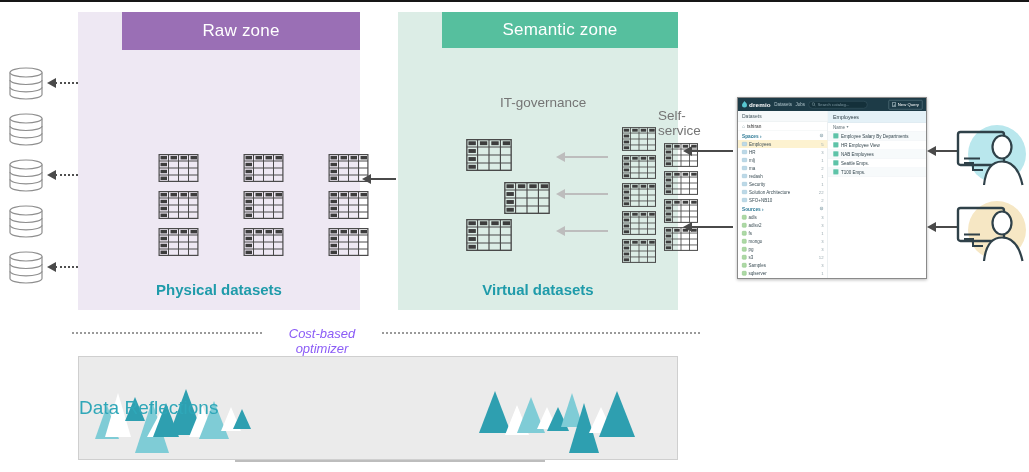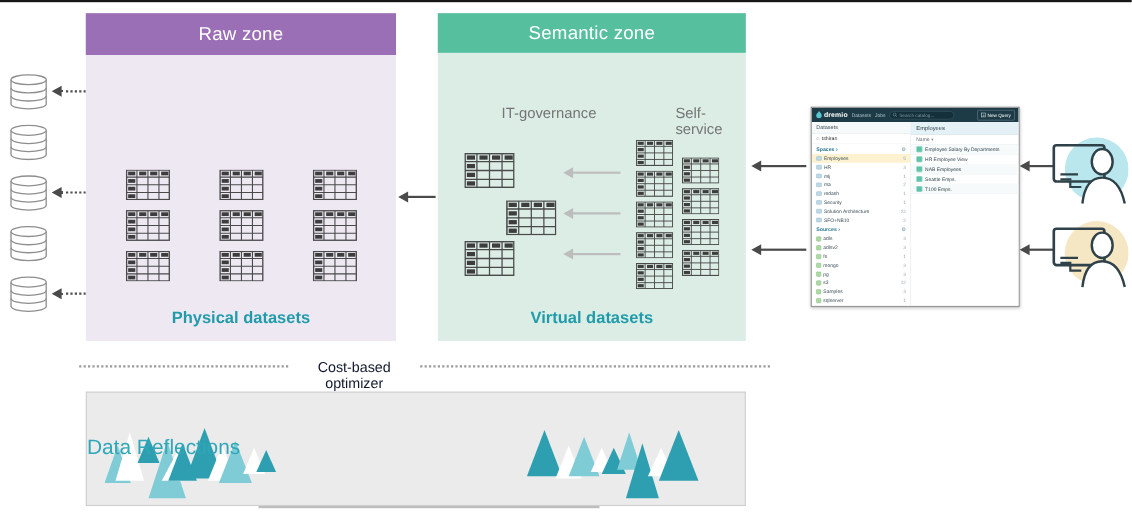--- a/index.html
+++ b/index.html
@@ -3,41 +3,41 @@
 <meta charset="utf-8">
 <style>
   html,body{margin:0;padding:0;background:#fff;font-family:"Liberation Sans",sans-serif;}
   .canvas{position:relative;width:1029px;height:472px;background:#fff;overflow:hidden;}
   .abs{position:absolute;}
 
   
   .topline{left:0;top:0;width:1029px;height:2px;background:#161616;}
 
   
-  .zone{box-sizing:border-box;}
+  .zone{box-sizing:border-box;padding-left:44px;}
   .zone-header{height:38px;line-height:38px;text-align:center;color:#fff;font-size:17px;font-weight:500;letter-spacing:.2px;}
   .zone-body{position:relative;}
   .raw-zone{left:78px;top:12px;width:282px;height:298px;background:#eee8f3;}
   .raw-zone .zone-header{background:#9a6fb5;}
   .sem-zone{left:398px;top:12px;width:280px;height:298px;background:#dcede6;}
   .sem-zone .zone-header{background:#56bf9e;}
   .zone-caption{position:absolute;left:0;right:0;bottom:12px;text-align:center;color:#1f9baa;font-size:15px;font-weight:600;}
   .sub-label{position:absolute;color:#757575;font-size:13.5px;margin-left:36px;}
 
   
   .arrow{height:10px;}
   .arrow::before{content:"";position:absolute;left:0;top:0;width:0;height:0;border-top:5px solid transparent;border-bottom:5px solid transparent;border-right:9px solid #4a4a4a;}
   .arrow::after{content:"";position:absolute;left:8px;right:0;top:4px;border-top:2px solid #4a4a4a;}
   .arrow.dotted::after{border-top-style:dotted;border-top-color:#4f4f4f;}
   .arrow.gray::before{border-right-color:#bdbdbd;}
   .arrow.gray::after{border-top-color:#bdbdbd;}
 
   
   .dotline{border-top:2px dotted #9a9a9a;height:0;}
-  .optimizer-label{color:#0f172a;font-size:13px;}
+  .optimizer-label{color:#8b5cf6;font-size:13px;font-style:italic;}
 
   
   .refl-box{left:78px;top:356px;width:600px;height:104px;background:#ebebeb;border:1px solid #cfcfcf;box-sizing:border-box;}
   .refl-label{position:absolute;left:0;right:0;top:40px;text-align:left;color:#2fa7b8;font-size:19px;}
   .refl-shadow{left:235px;top:460px;width:310px;height:2px;background:#bdbdbd;}
 
   
   .dremio-win{left:737px;top:97px;width:188px;height:180px;border:1px solid #8a8a8a;background:#fff;box-shadow:0 1px 3px rgba(0,0,0,.28);overflow:hidden;}
   .dremio-scale{width:376px;height:360px;transform:scale(.5);transform-origin:top left;display:flex;flex-direction:column;font-family:"Liberation Sans",sans-serif;}
   .dr-topbar{height:26px;background:#1d3b47;display:flex;align-items:center;padding:0 7px;gap:7px;flex:none;}
@@ -167,21 +167,21 @@
           <use href="#tbl"></use>
         </svg>
     </div>
     <div class="zone-caption">Physical datasets</div>
   </div>
 
   <div class="abs zone sem-zone">
     <div class="zone-header" style="height:36px;line-height:36px">Semantic zone</div>
     <div class="zone-body">
       <div class="sub-label" style="left:22px;top:47px">IT-governance</div>
-      <div class="sub-label" style="left:180px;top:47px">Self-service</div>
+      <div class="sub-label" style="left:180px;top:60px">Self-service</div>
 
       <svg class="abs" style="left:24px;top:91px" width="46" height="32">
           <use href="#tbl"></use>
         </svg>
       <svg class="abs" style="left:62px;top:134px" width="46" height="32">
           <use href="#tbl"></use>
         </svg>
       <svg class="abs" style="left:24px;top:171px" width="46" height="32">
           <use href="#tbl"></use>
         </svg>

